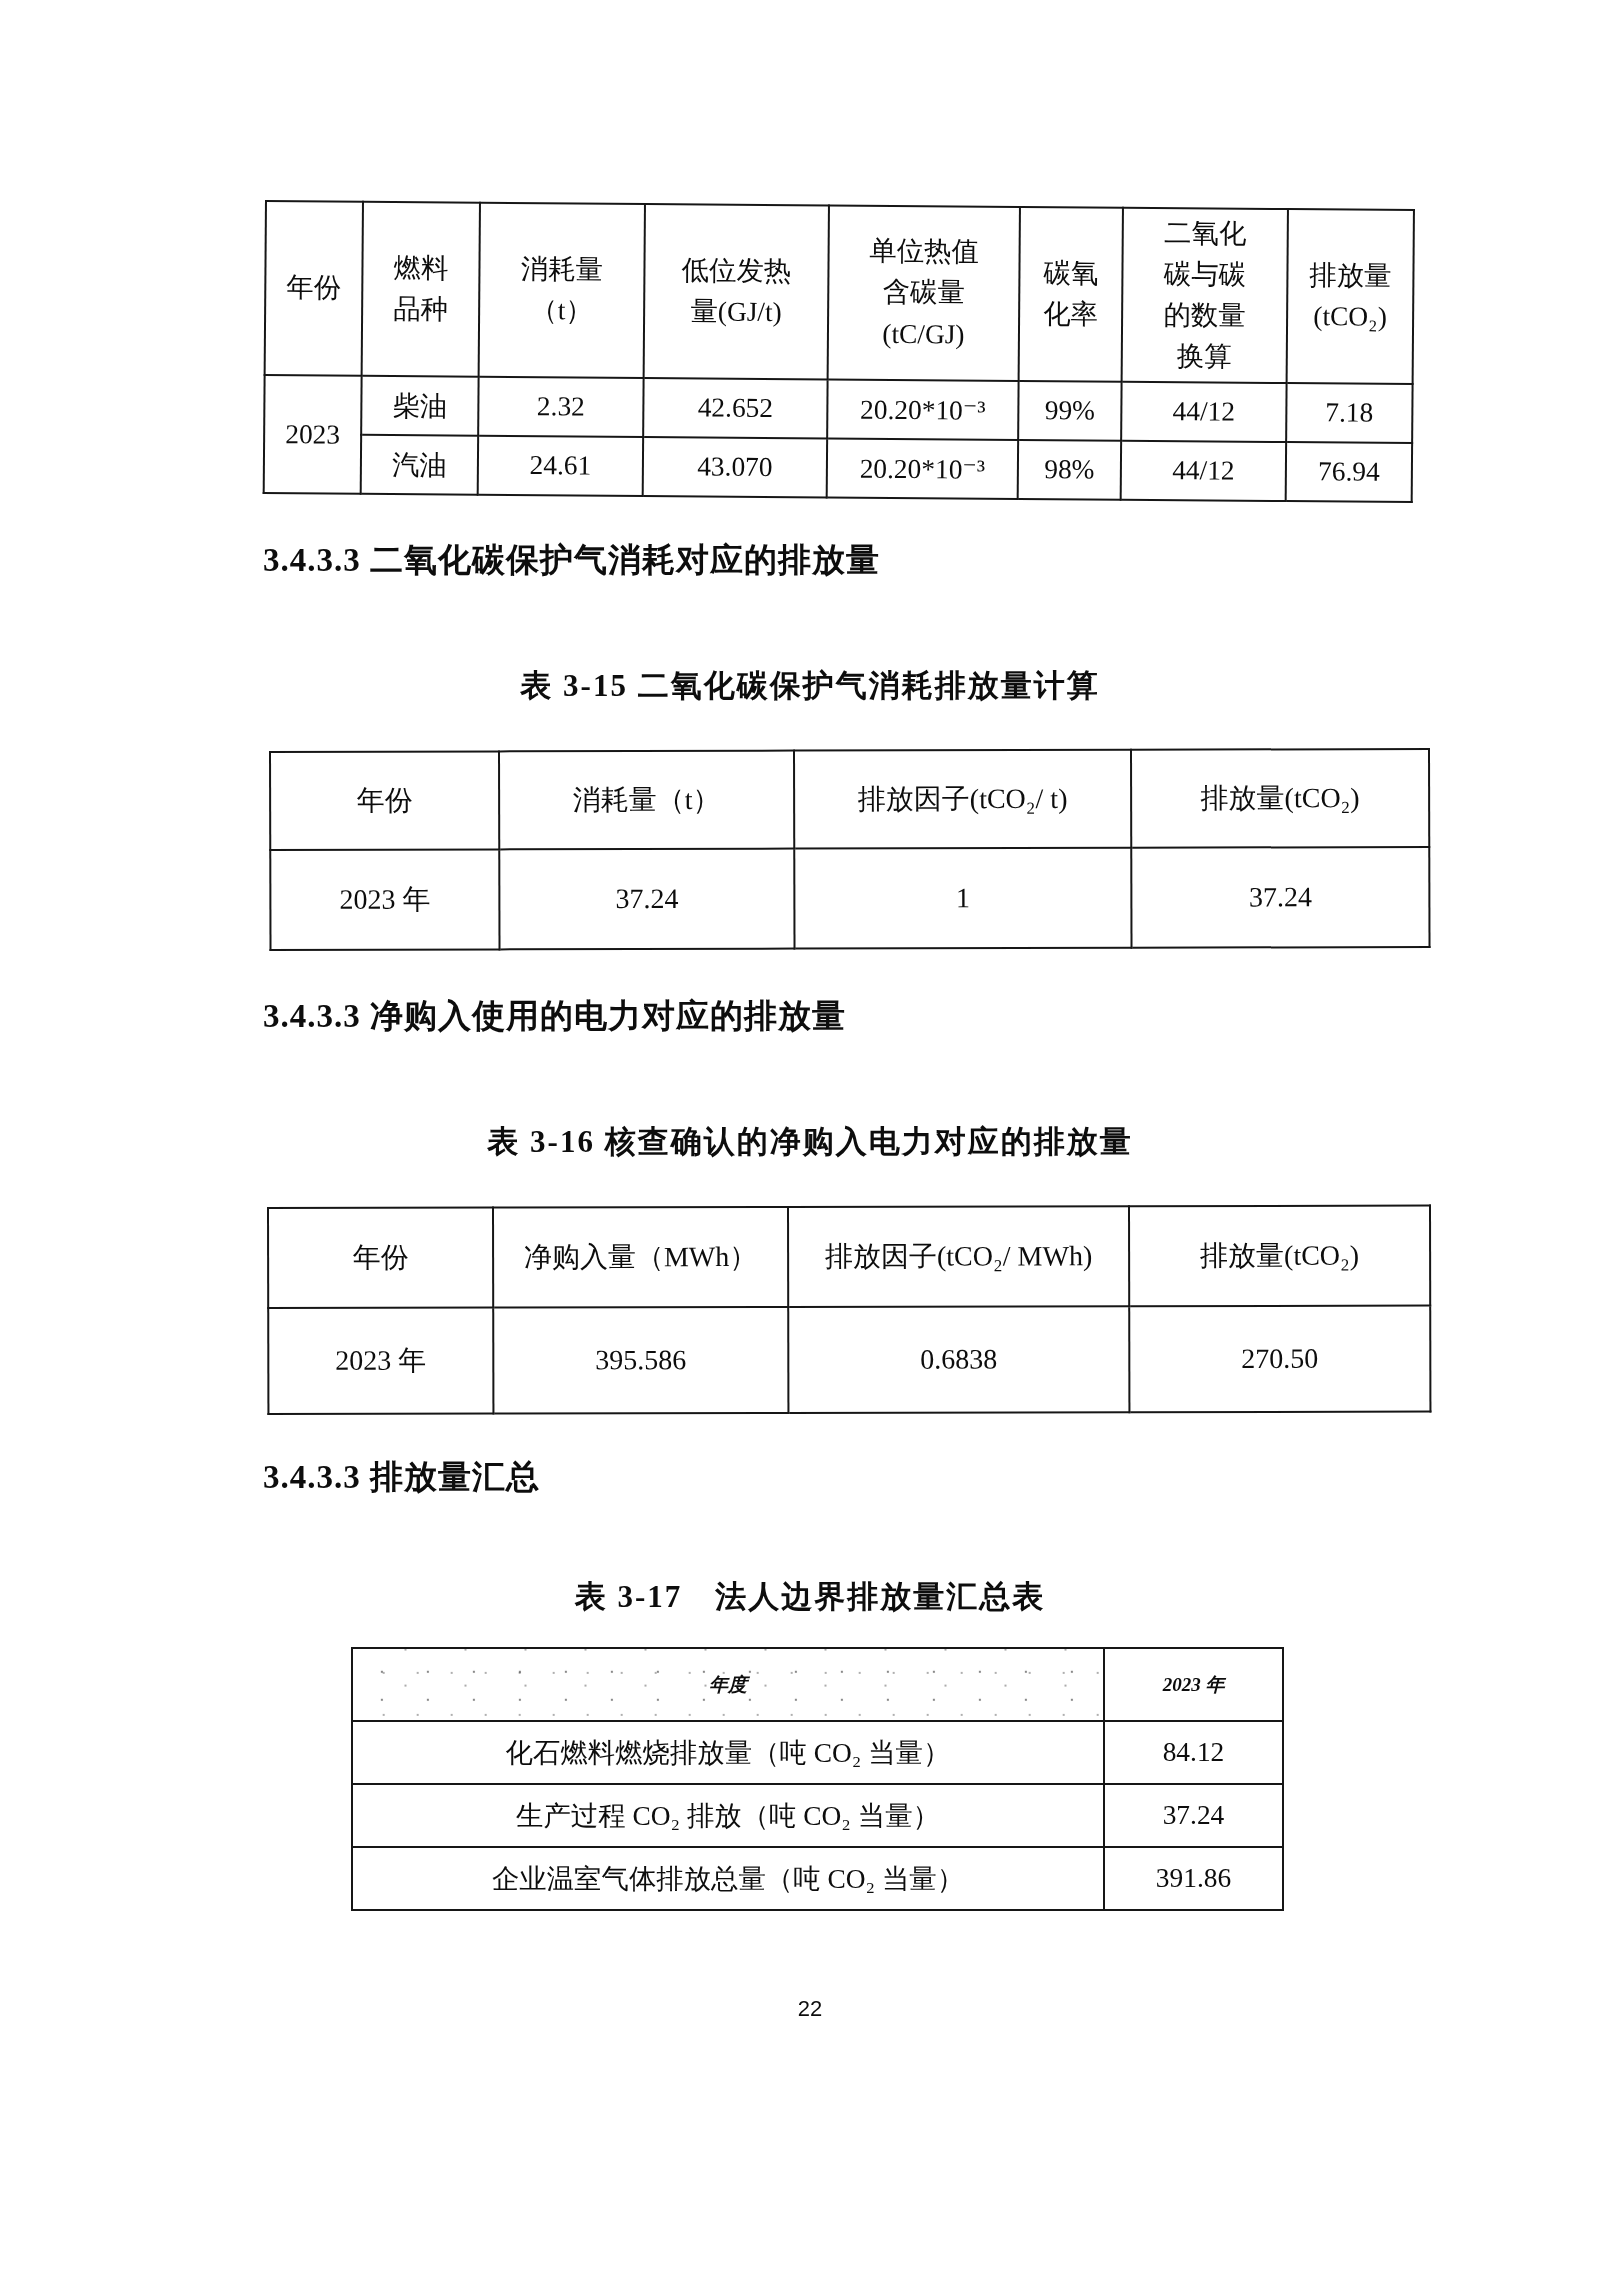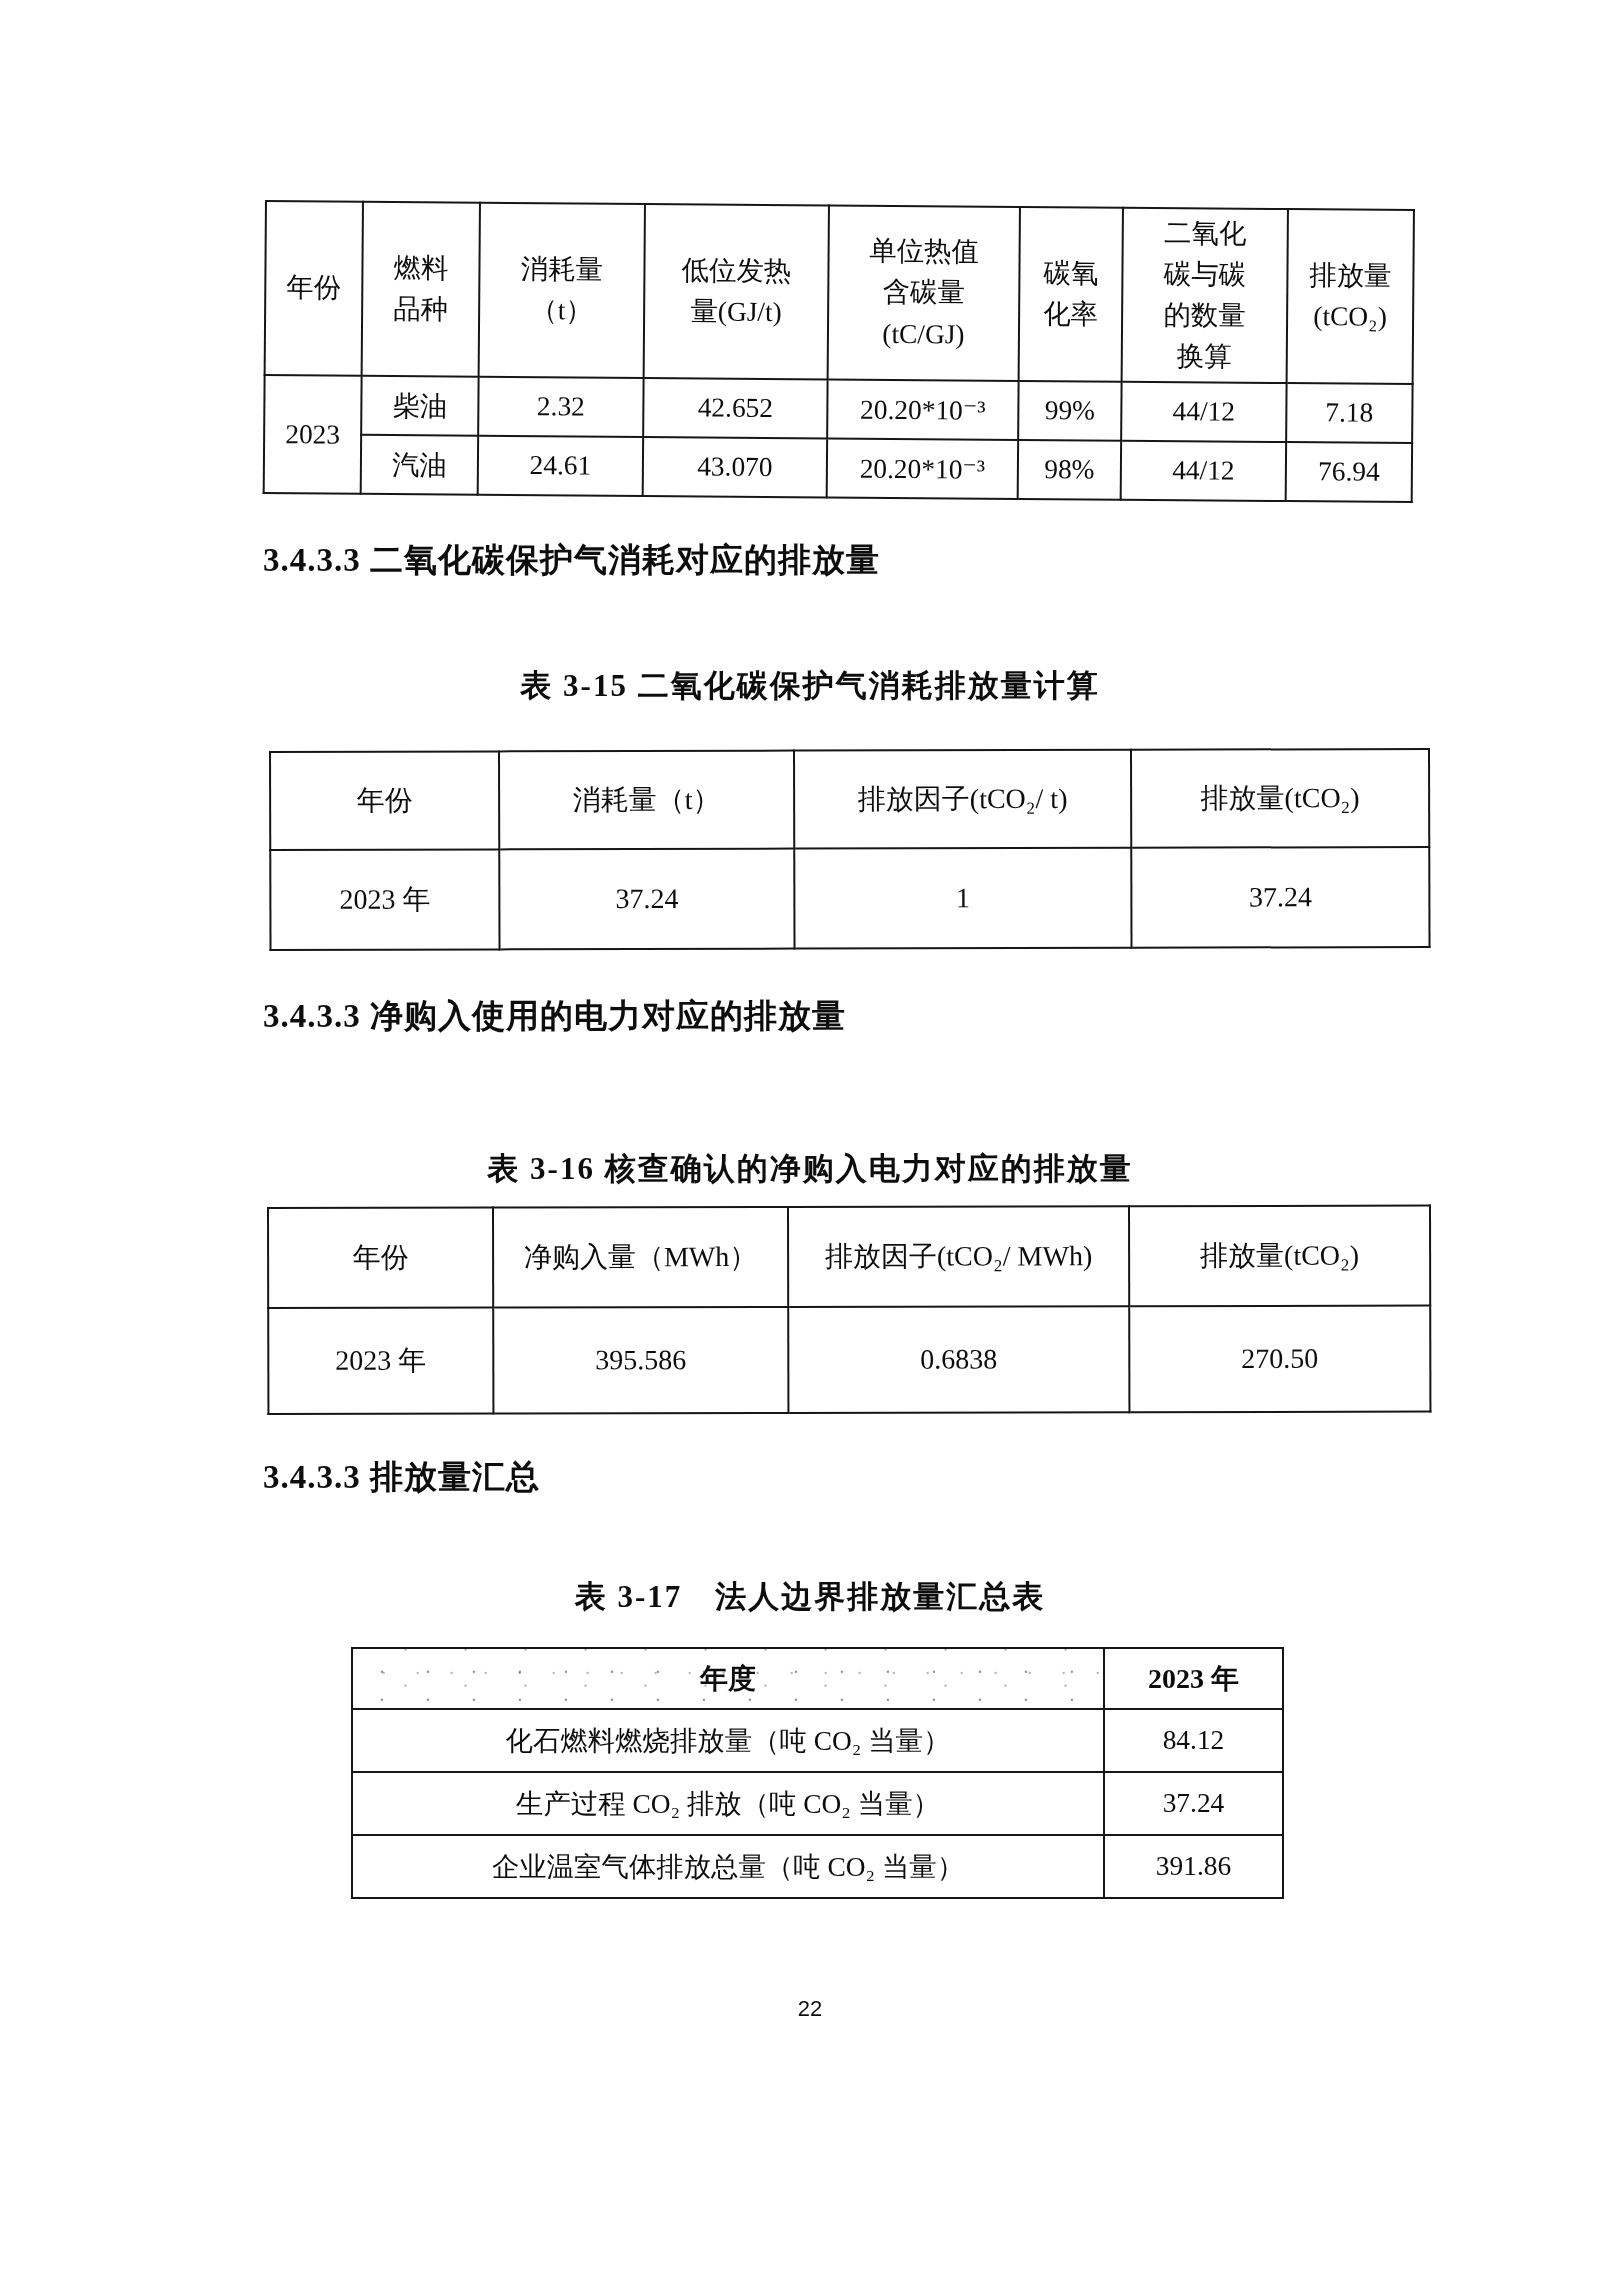--- a/index.html
+++ b/index.html
@@ -42,21 +42,21 @@
   #table-15 th { height:98px; }
   #table-15 td { height:100px; }
   #table-16 { left:267px; top:1207px; transform:rotate(-0.12deg); transform-origin:top left; }
   #table-16 table { width:1162px; }
   #table-16 th { height:100px; }
   #table-16 td { height:106px; }
 
   
   #table-17 { left:351px; top:1647px; }
   #table-17 table { width:931px; border:2.9px solid #161616; }
-  #table-17 th { height:61px; font-size:28px; font-weight:700; }
+  #table-17 th { height:73px; font-size:19px; font-weight:700;font-style:italic; }
   #table-17 td { height:63px; font-size:27.4px;text-align:center; }
   .speckle {
     background-image:
       radial-gradient(circle, rgba(40,40,40,.55) 1px, transparent 1.6px),
       radial-gradient(circle, rgba(70,70,70,.45) 1px, transparent 1.5px),
       radial-gradient(circle, rgba(55,55,55,.4) 1px, transparent 1.4px);
     background-size:46px 28px, 60px 36px, 34px 42px;
     background-position:5.9px 8.8px, 22.5px 18.6px, 13.7px 2.9px;
   }
 
@@ -72,21 +72,21 @@
     left:0; width:1620px;
     text-align:center;
     font-size:31px;
     font-weight:700;
     letter-spacing:2px;
     white-space:nowrap;
   }
   #h-shield  { top:538px; }
   #cap-15    { top:665px; }
   #h-elec    { top:994px;text-align:center; }
-  #cap-16    { top:1121px;margin-top:27px; }
+  #cap-16    { top:1121px; }
   #h-sum     { top:1455px; }
   #cap-17    { top:1576px; }
 
   #page-num {
     left:0; width:1620px;
     top:1996px;
     text-align:center;
     font-family:"Liberation Sans","DejaVu Sans",sans-serif;
     font-size:22px;
   }

